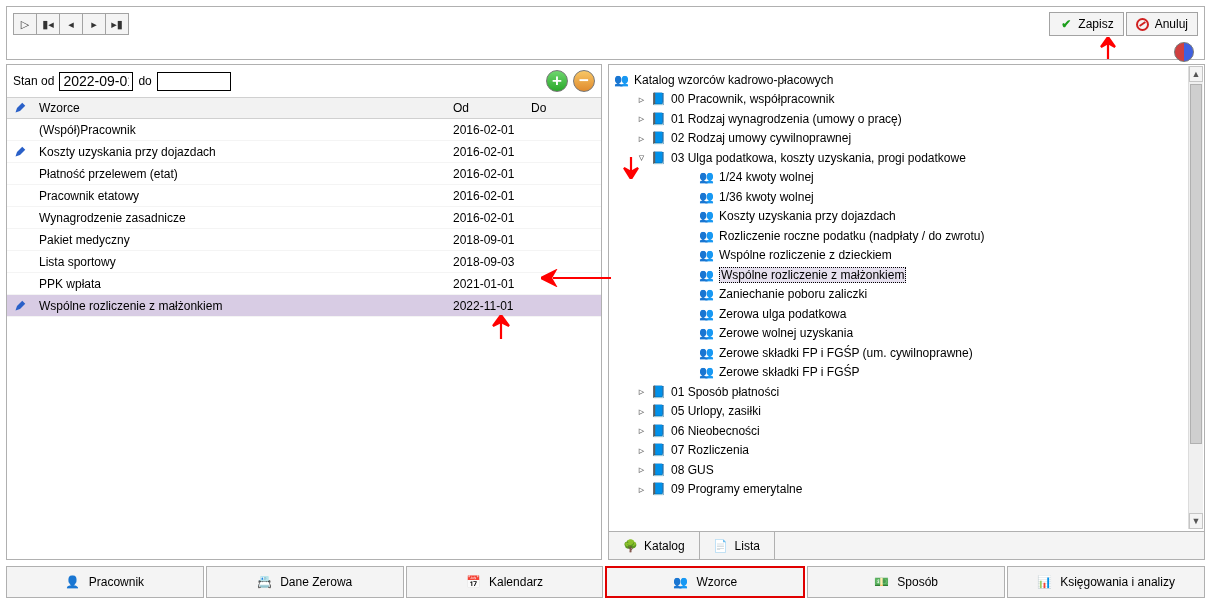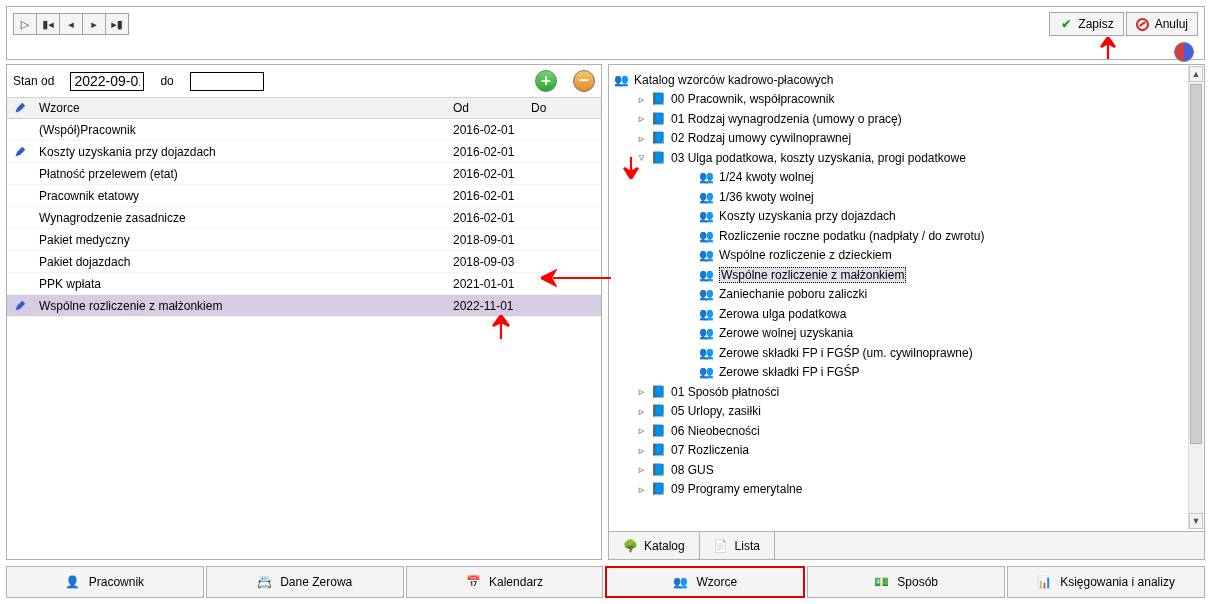--- a/index.html
+++ b/index.html
@@ -23,21 +23,21 @@
 
 .globe-icon { width: 20px; height: 20px; border-radius: 50%; border: 1px solid #777; position: absolute; right: 10px; top: 35px; background: linear-gradient(to right, #d04040 50%, #4060e0 50%); }
 
 
 .main { display: flex; position: absolute; left: 6px; right: 6px; top: 64px; bottom: 44px; gap: 6px; }
 .left-panel, .right-panel { border: 1px solid #b0b0b0; background: #fff; position: relative; }
 .left-panel { width: 596px; }
 .right-panel { flex: 1; }
 
 
-.filter-row { display: flex; align-items: center; padding: 5px 6px; gap: 16px; }
+.filter-row { display: flex; align-items: center; padding: 5px 6px; gap: 5px; }
 .filter-row label { font-size: 12px; }
 .date-input { width: 74px; height: 19px; border: 1px solid #000; padding: 1px 3px; font-size: 14px; }
 .spacer { flex: 1; }
 .round-btn { width: 22px; height: 22px; border-radius: 50%; border: 1px solid #777; display: flex; align-items: center; justify-content: center; font-size: 17px; font-weight: bold; color: #fff; }
 .round-add { background: linear-gradient(#6fd66f, #2aa82a); }
 .round-del { background: linear-gradient(#f8c766, #e08b2e); }
 
 
 .grid-header { display: flex; background: #f2f2f2; border-top: 1px solid #d0d0d0; border-bottom: 1px solid #d0d0d0; height: 22px; align-items: center; }
 .grid-header .cell, .grid-row .cell { padding: 0 6px; }
@@ -182,21 +182,21 @@
           <div class="cell col-do"></div>
         </div>
         <div class="grid-row">
           <div class="cell col-pencil"></div>
           <div class="cell col-name">Pakiet medyczny</div>
           <div class="cell col-od">2018-09-01</div>
           <div class="cell col-do"></div>
         </div>
         <div class="grid-row">
           <div class="cell col-pencil"></div>
-          <div class="cell col-name">Pakiet dojazdach</div>
+          <div class="cell col-name">Lista sportowy</div>
           <div class="cell col-od">2018-09-03</div>
           <div class="cell col-do"></div>
         </div>
         <div class="grid-row">
           <div class="cell col-pencil"></div>
           <div class="cell col-name">PPK wpłata</div>
           <div class="cell col-od">2021-01-01</div>
           <div class="cell col-do"></div>
         </div>
         <div class="grid-row selected">

